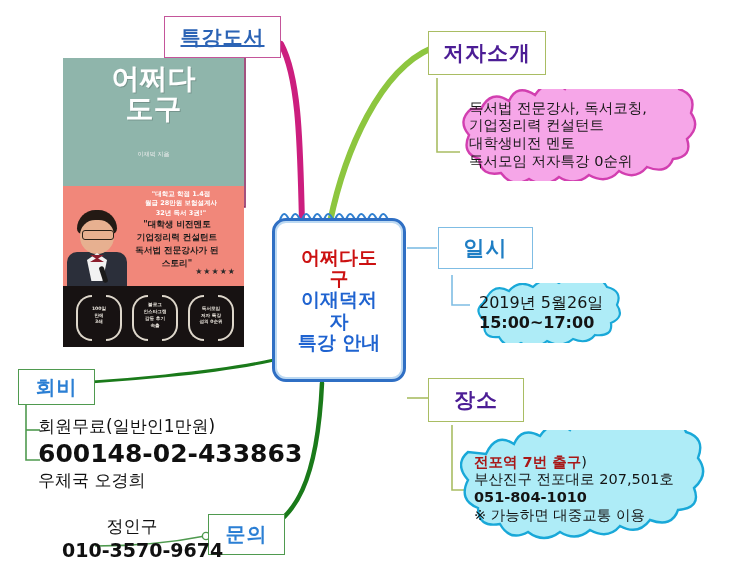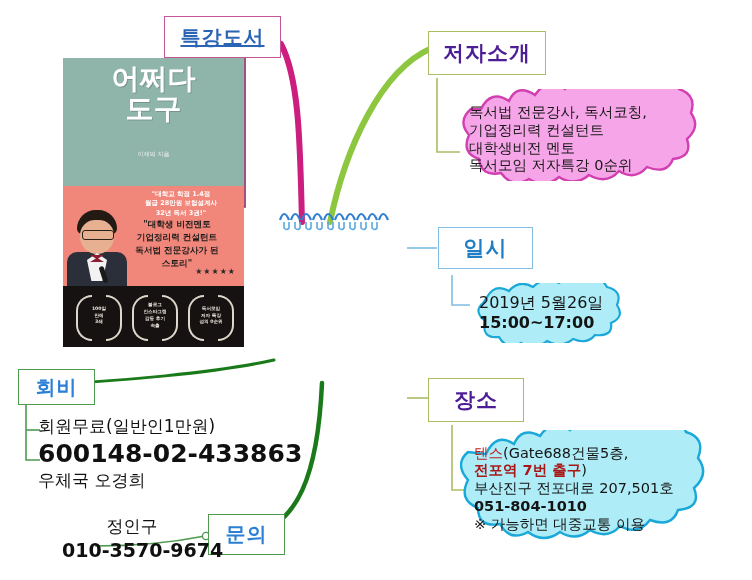--- a/index.html
+++ b/index.html
@@ -46,21 +46,21 @@
     position: absolute;
     box-sizing: border-box;
     display: flex;
     flex-direction: column;
     justify-content: center;
     padding: 6px 14px;
     line-height: 1.22;
   }
   .cloud .inner { position: relative; z-index: 2; }
   .cloud .blobs { position: absolute; left: 0; top: 0; width: 100%; height: 100%; z-index: 1; }
-  .cloud-pink  { color: #181818; justify-content: flex-end; }
+  .cloud-pink  { color: #181818; }
   .cloud-cyan  { color: #141414; }
 
   .ln { white-space: nowrap; }
   .bold { font-weight: bold; }
   .red { color: #c02020; }
   .dkred { color: #a81818; }
 
   
   .textblock {
     position: absolute;
@@ -310,20 +310,27 @@
       <div class="wreathL"></div>
         <div class="wreathR"></div>
       <div class="txt">
         <div>독서모임</div>
         <div>저자 특강</div>
         <div>섭외 0순위</div>
       </div>
     </div>
   </div>
 
+  <div id="center-node">
+    <div class="t-red">어쩌다도</div>
+    <div class="t-red">구</div>
+    <div class="t-blue">이재덕저</div>
+    <div class="t-blue">자</div>
+    <div class="t-blue">특강 안내</div>
+  </div>
 
   <div class="labelbox lb-pink" style="left:164px; top:16px; width:117px; height:42px; font-size:20px;text-decoration:underline;">특강도서</div>
 
   <div class="labelbox lb-olive" style="left:428px; top:31px; width:118px; height:44px; font-size:21px;">저자소개</div>
 
   <div class="labelbox lb-blue" style="left:438px; top:227px; width:95px; height:42px; font-size:21px;">일시</div>
 
   <div class="labelbox lb-olive" style="left:428px; top:378px; width:96px; height:44px; font-size:21px;">장소</div>
 
   <div class="labelbox lb-green" style="left:18px; top:369px; width:77px; height:36px; font-size:20px;">회비</div>
@@ -361,21 +368,20 @@
 
   <div class="cloud cloud-cyan" style="left:460px; top:430px; width:280px; height:118px; font-size:14.5px;">
     <svg class="blobs" viewBox="0 0 280 118" preserveAspectRatio="none">
       <path d="M 26 24 q 10 -22 28 -10 q 8 -18 26 -8 q 12 -18 30 -6 q 12 -16 30 -4
                q 12 -16 30 -4 q 14 -14 30 -2 q 18 -8 26 12 q 20 6 12 26
                q 12 16 -4 30 q 8 20 -16 22 q -6 18 -28 10 q -12 16 -30 6
                q -12 14 -30 4 q -14 12 -30 2 q -16 12 -32 0 q -18 10 -28 -8
                q -22 4 -22 -16 q -20 -8 -10 -28 q -14 -16 0 -28 z" fill="#aeecf7" stroke="#19a8d8" stroke-width="2.4"></path>
     </svg>
     <div class="inner">
-      <div class="ln"><span class="red">텐스</span><span>(Gate688건물5층,</span></div>
       <div class="ln"><span class="bold dkred">전포역 7번 출구</span><span>)</span></div>
       <div class="ln">부산진구 전포대로 207,501호</div>
       <div class="ln bold">051-804-1010</div>
       <div class="ln">※ 가능하면 대중교통 이용</div>
     </div>
   </div>
 
   <div class="textblock" style="left:38px; top:416px; font-size:17px;">
     <div class="ln">회원무료(일반인1만원)</div>
     <div class="ln bold" style="font-size:25px;">600148-02-433863</div>

